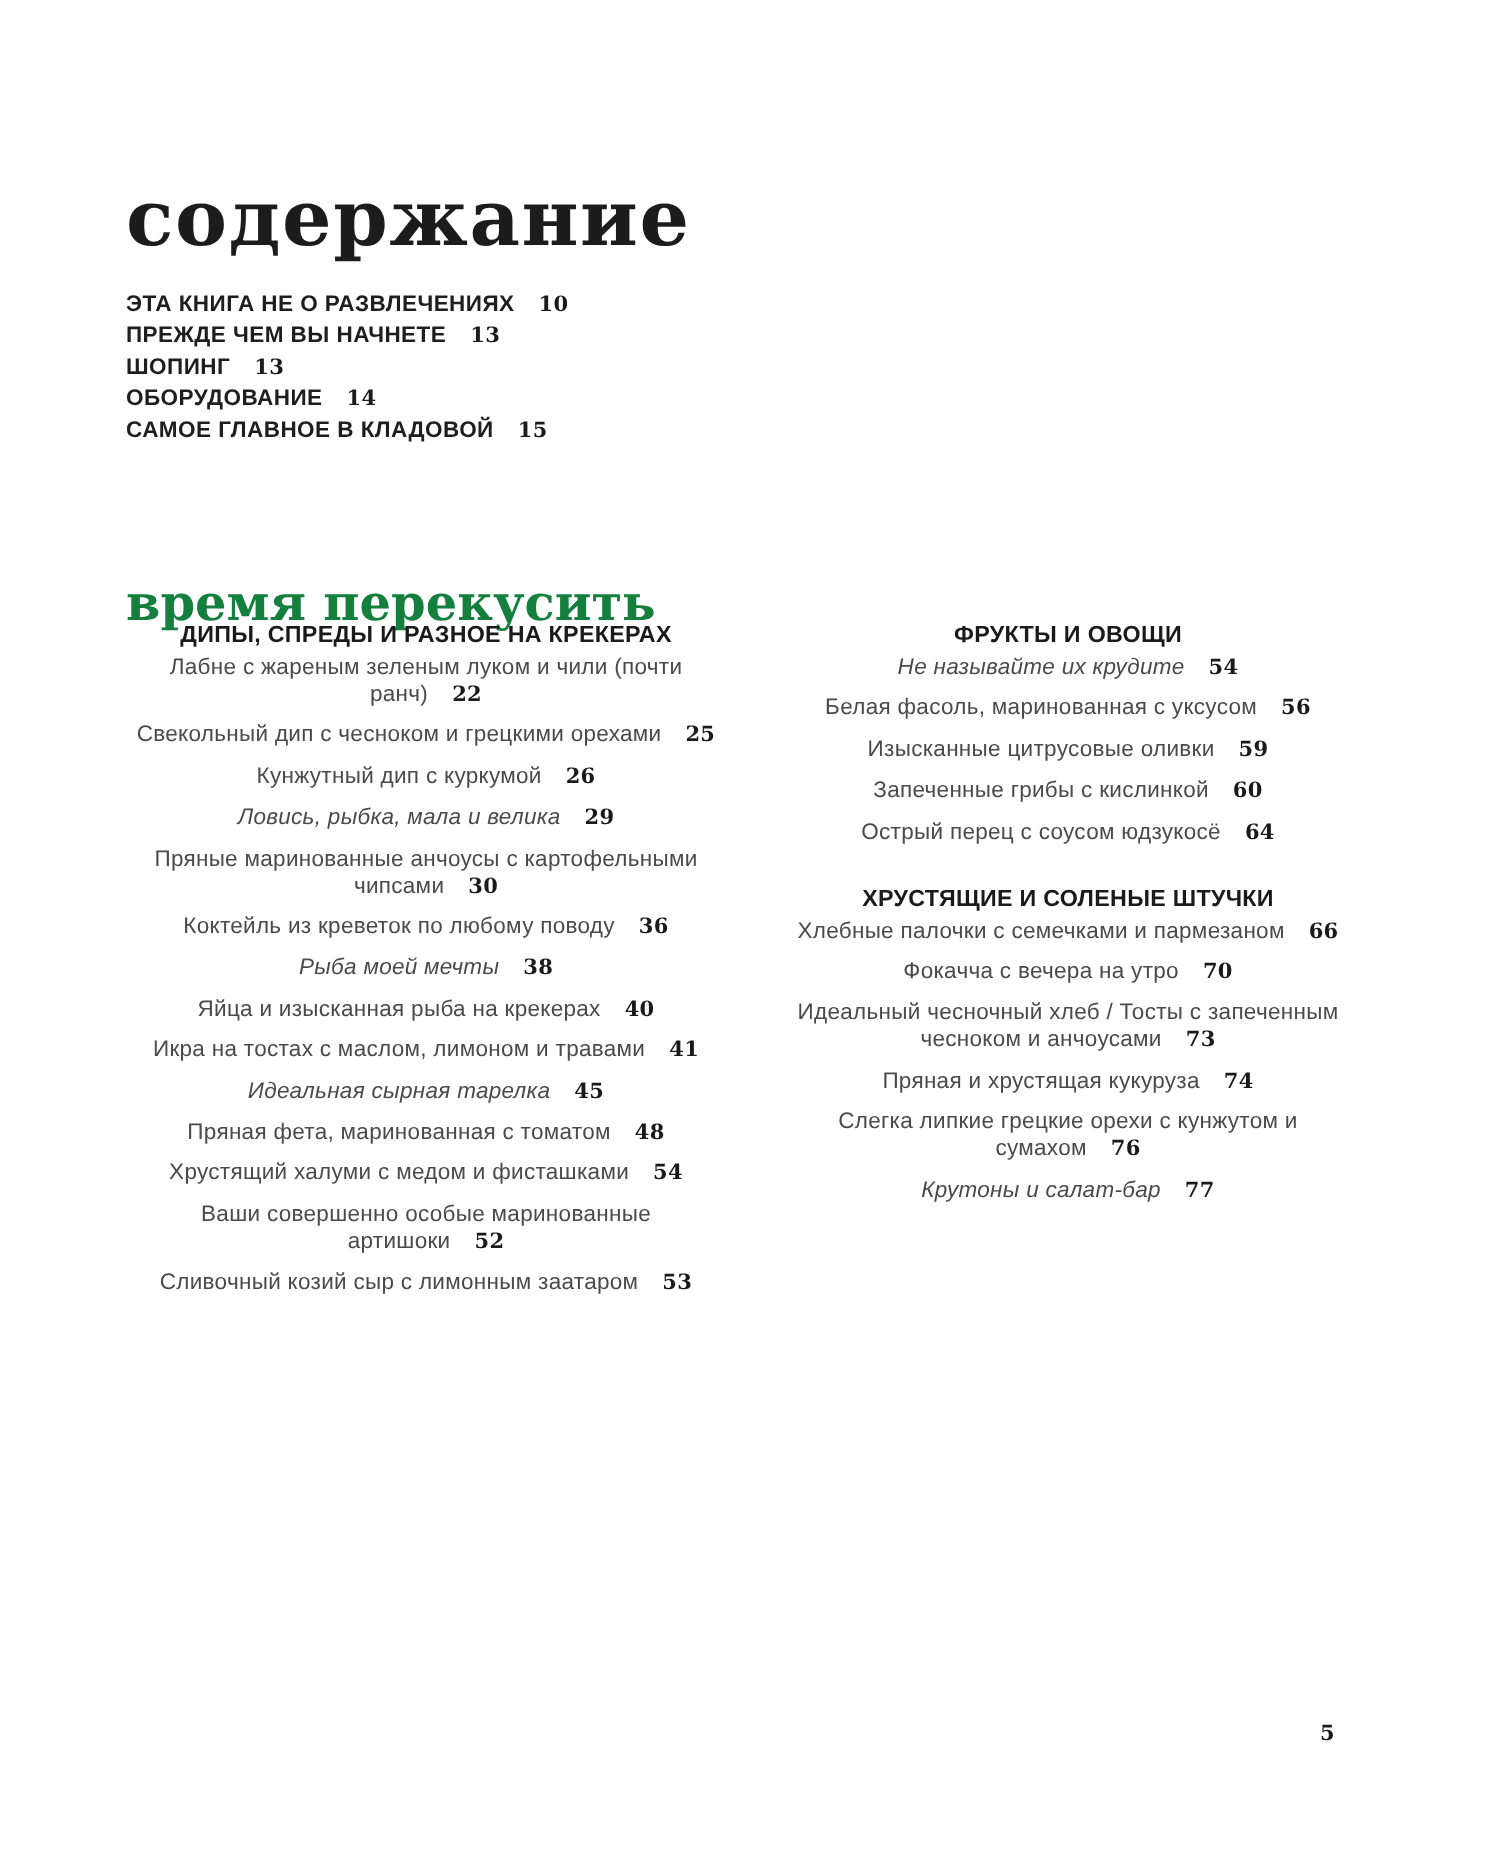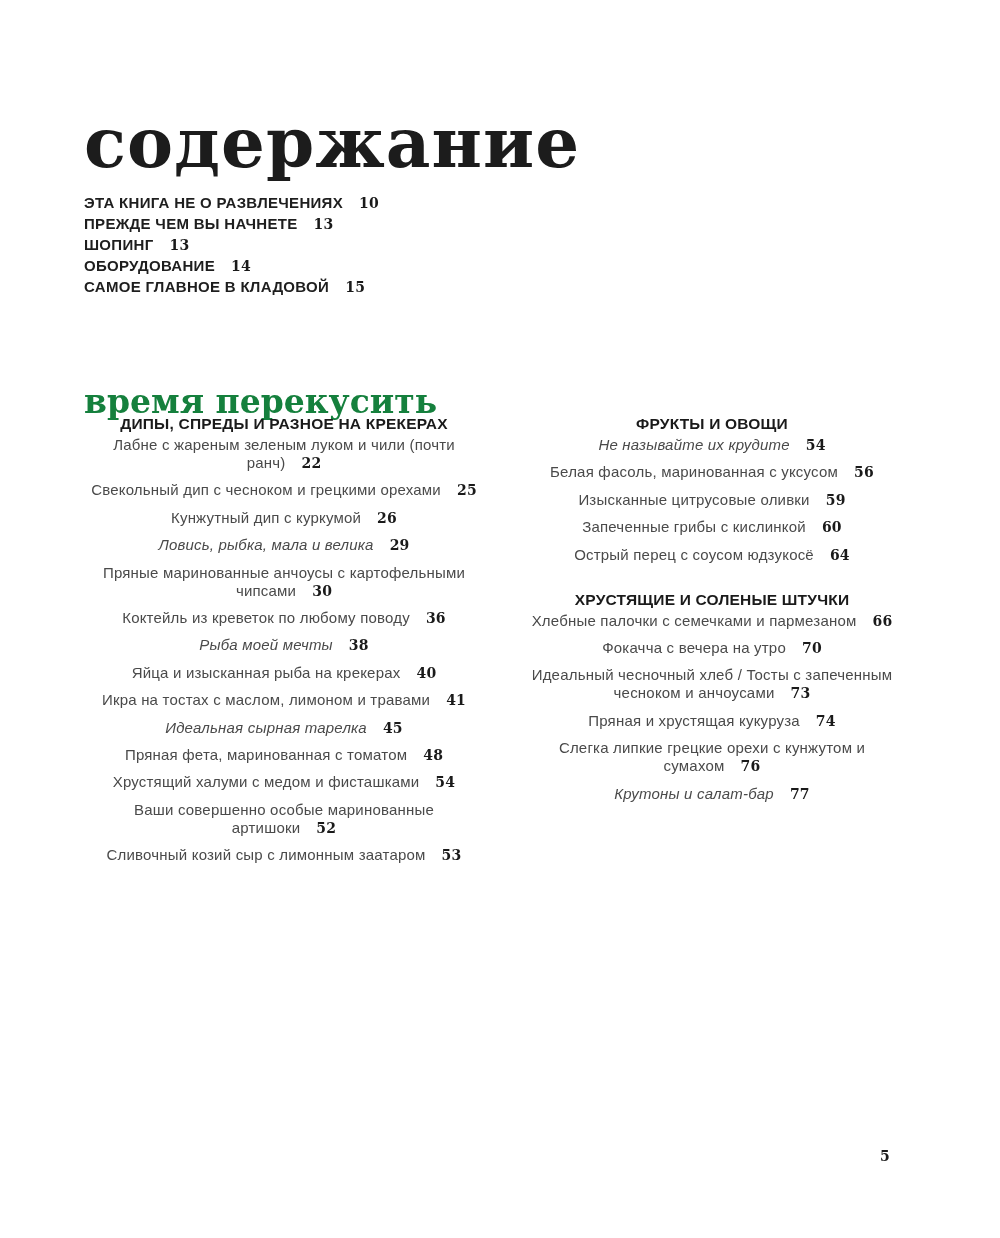--- a/index.html
+++ b/index.html
@@ -1,19 +1,19 @@
 <!DOCTYPE html>
 <html><head>
 <meta charset="utf-8">
 <style>
   html, body { margin: 0; padding: 0; background: #ffffff; }
   body { width: 1000px; height: 1238px; position: relative; overflow: hidden; color: #1a1a1a; }
   .title {
-    position: absolute; left: 84px; top: 84px;
-    font-family: "DejaVu Serif", serif; font-weight: bold; font-size: 69px;
+    position: absolute; left: 84px; top: 96px;
+    font-family: "DejaVu Serif", serif; font-weight: bold; font-size: 52px;
     letter-spacing: 1px; color: #1c1c1c; line-height: 1; margin-top: 24px;
   }
   .intro { position: absolute; left: 84px; top: 192px; }
   .intro-item {
     font-family: "Liberation Sans", sans-serif; font-size: 15px; font-weight: bold;
     color: #1e1e1e; height: 21px; line-height: 21px; letter-spacing: 0.3px;
   }
   .page-num {
     font-family: "DejaVu Serif", serif; font-weight: bold; font-size: 14px; color: #1a1a1a;
     margin-left: 16px;

